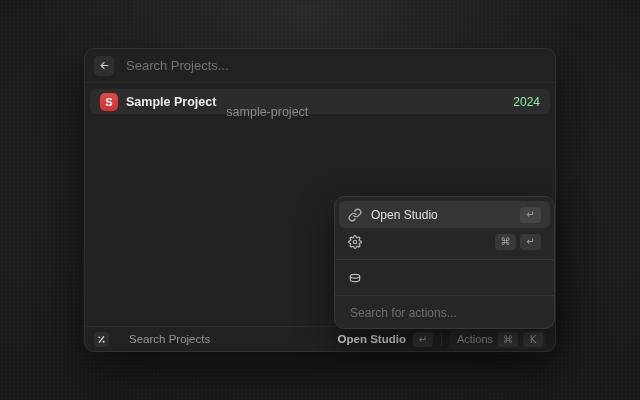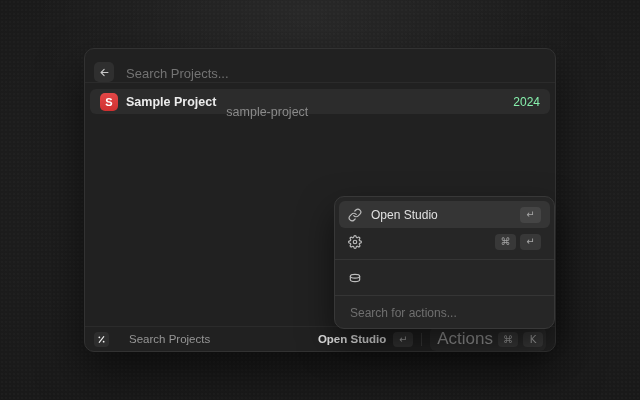--- a/index.html
+++ b/index.html
@@ -21,21 +21,21 @@
   }
 
   
   .palette{
     position:absolute;left:84px;top:48px;width:472px;height:304px;
     background:#212121;border:1px solid #323232;border-radius:10px;
     box-shadow:0 20px 45px rgba(0,0,0,0.55);
     display:flex;flex-direction:column;box-sizing:border-box;
   }
   .pal-header{
-    height:33px;flex:0 0 33px;display:flex;align-items:flex-end;gap:10px;
+    height:33px;flex:0 0 33px;display:flex;align-items:center;gap:10px;
     padding:0 9px;border-bottom:1px solid #2b2b2b;
   }
   .back-btn{
     width:20px;height:20px;flex:0 0 20px;border:none;padding:0;
     background:#2f2f2f;border-radius:5px;display:flex;align-items:center;justify-content:center;
     cursor:pointer;
   }
   .search-input{
     flex:1;background:transparent;border:none;outline:none;
     color:#e6e6e6;font-size:13px;font-family:inherit;
@@ -80,21 +80,21 @@
     background:#343434;border-radius:4px;color:#a6a6a6;font-size:10px;
     display:flex;align-items:center;justify-content:center;
     font-family:"DejaVu Sans",sans-serif;
   }
   .v-sep{width:1px;height:13px;background:#3a3a3a;}
   .actions-group{
     display:flex;align-items:center;gap:5px;background:#2a2a2a;
     border:none;border-radius:6px;padding:2px 3px 2px 7px;cursor:pointer;
     font-family:inherit;
   }
-  .actions-label{color:#9a9a9a;font-size:17px;}
+  .actions-label{color:#9a9a9a;font-size:11px;}
   .actions-group .kbd{background:#3a3a3a;}
 
   
   .menu{
     position:absolute;left:334px;top:196px;width:221px;box-sizing:border-box;
     background:#262626;border:1px solid #383838;border-radius:10px;
     box-shadow:0 16px 34px rgba(0,0,0,0.55);
     padding-top:4px;
   }
   .menu-row{

